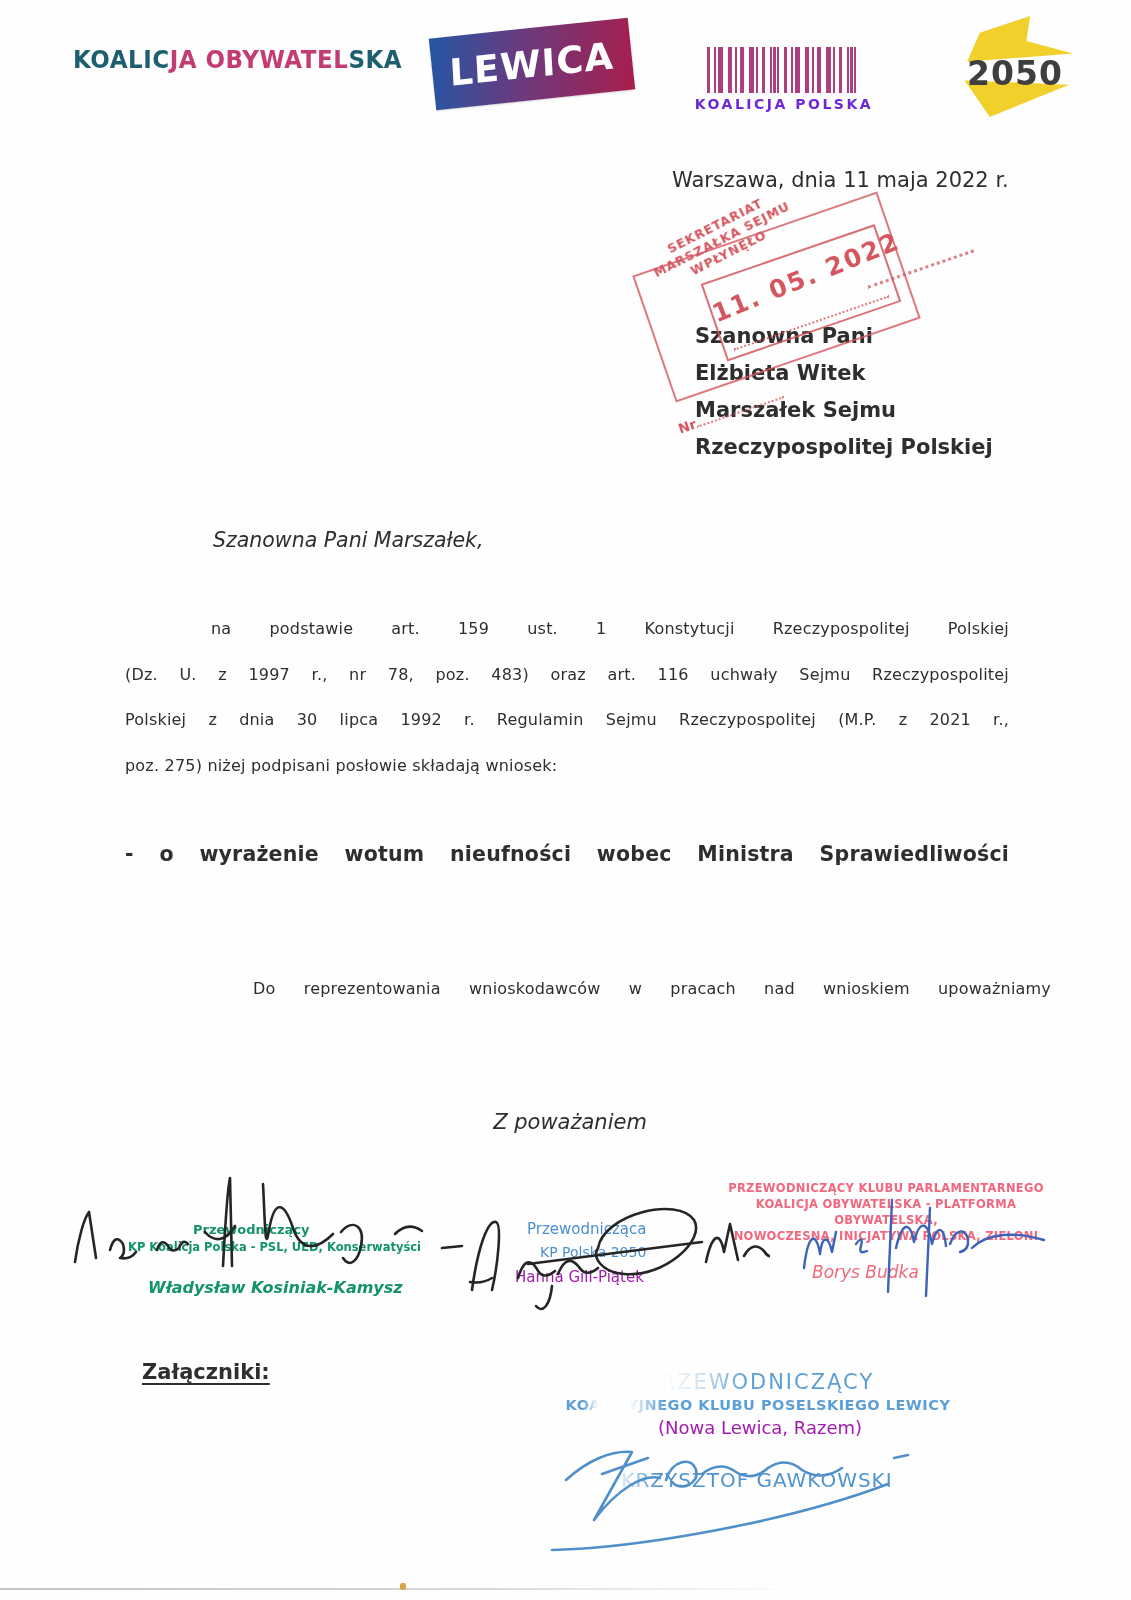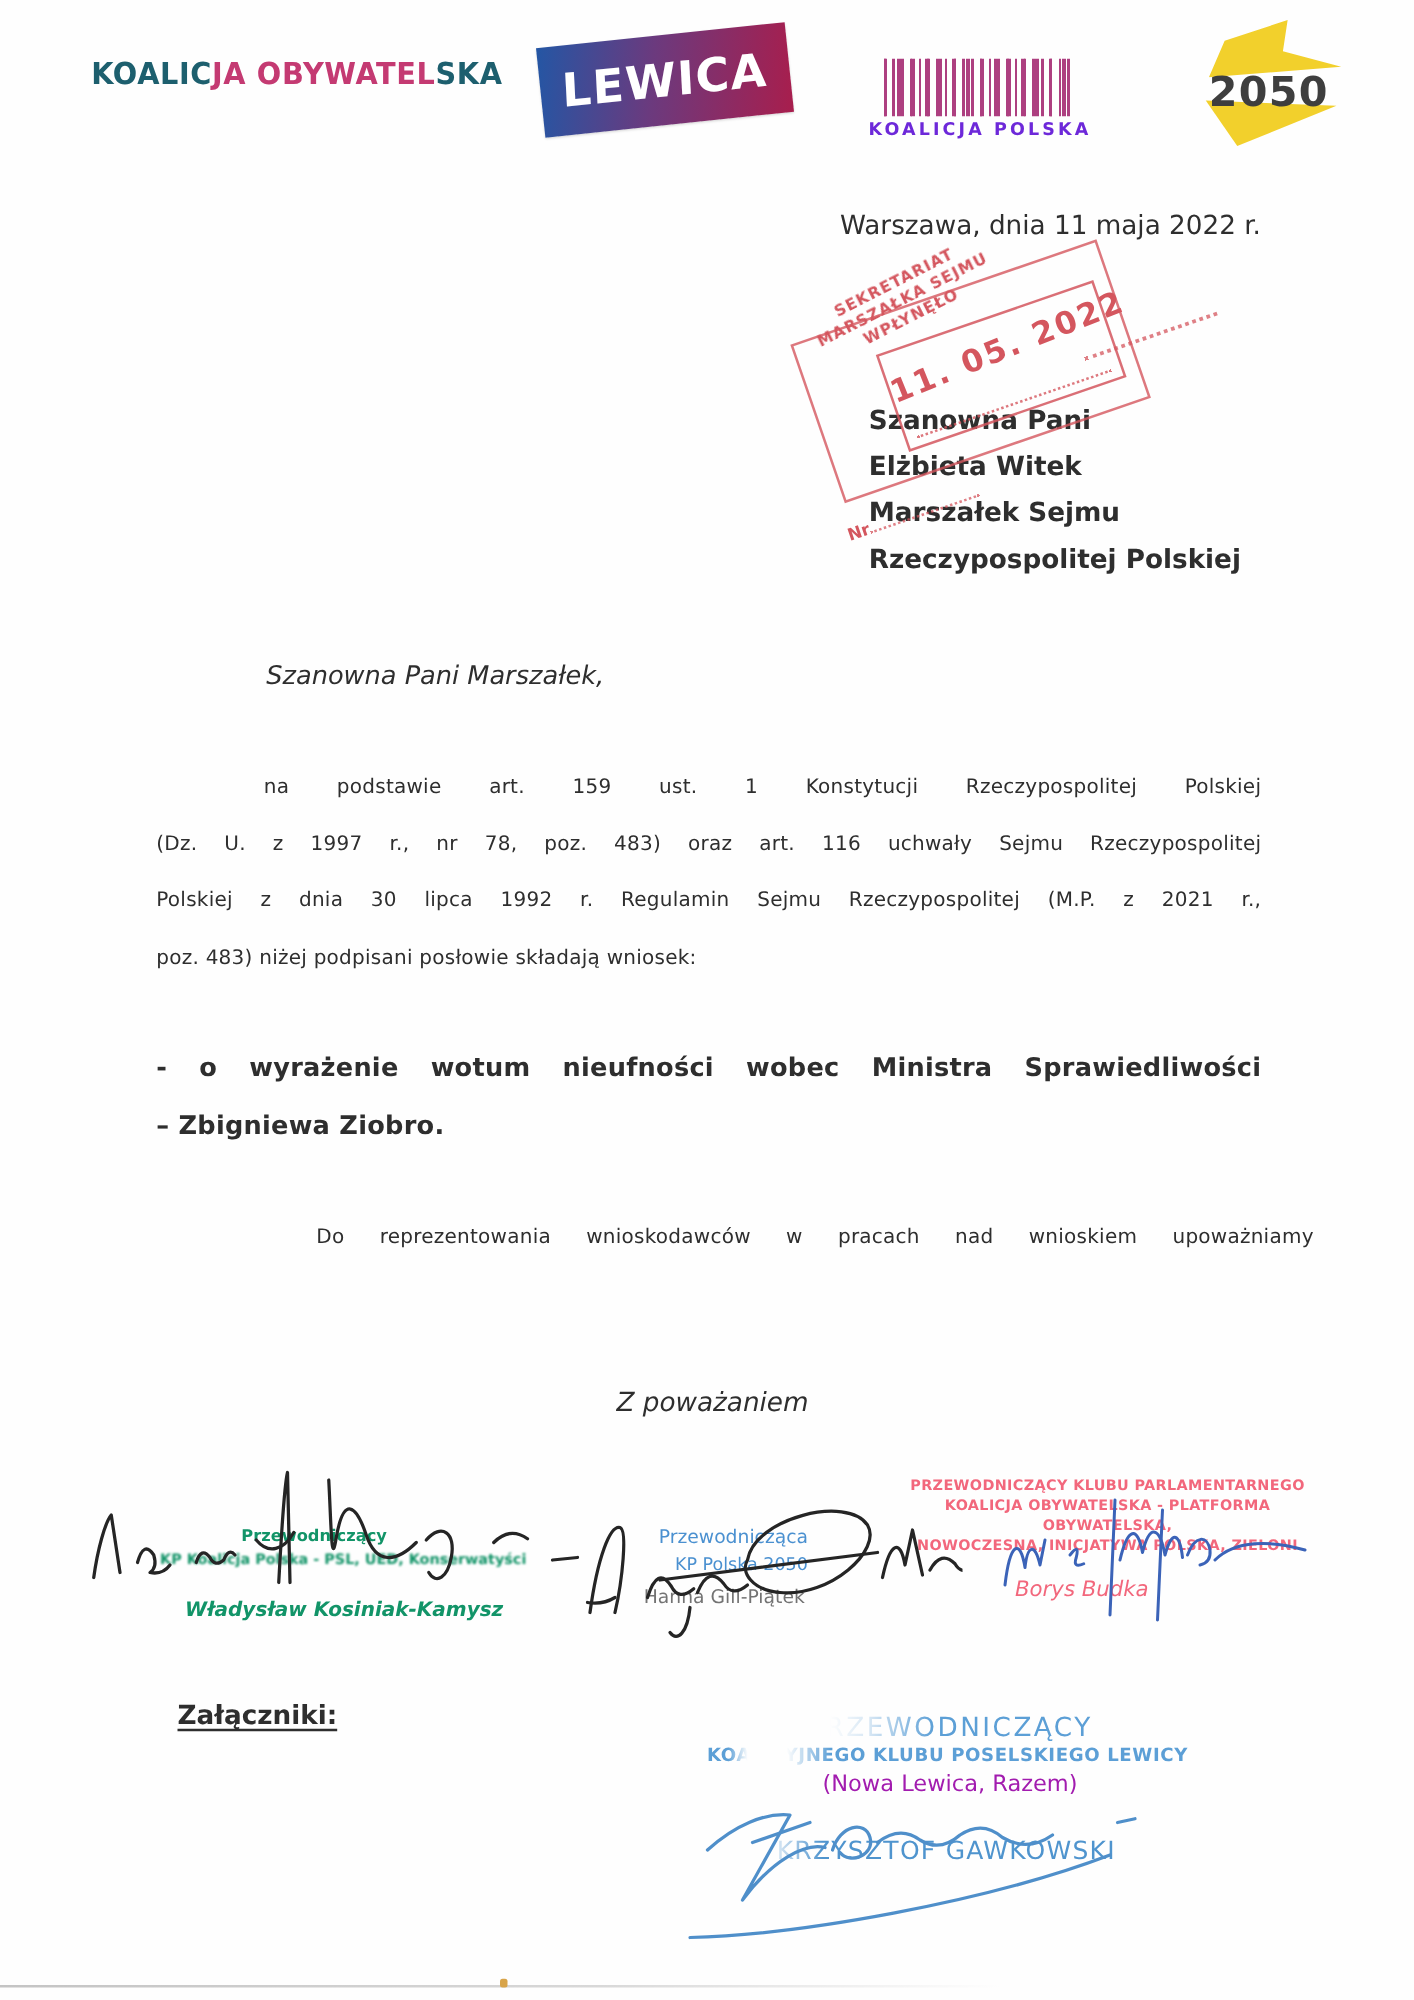--- a/index.html
+++ b/index.html
@@ -80,21 +80,21 @@
 
   
   .sig-svg{z-index:4;}
   .sig-svg path{fill:none;stroke-linecap:round;stroke-linejoin:round;}
   .green-title{left:193px;top:1222px;font-size:13px;font-weight:700;color:#129468;filter:blur(.3px);z-index:1;white-space:nowrap;}
   .green-sub{left:128px;top:1240px;font-size:11.5px;font-weight:700;color:#129468;filter:blur(.7px);z-index:1;white-space:nowrap;}
   .green-name{left:148px;top:1278px;font-size:16px;font-weight:700;font-style:italic;color:#129468;filter:blur(.3px);z-index:1;white-space:nowrap;}
 
   .blue-title{left:527px;top:1220px;font-size:15px;color:#4a90d0;filter:blur(.4px);z-index:1;white-space:nowrap;}
   .blue-sub{left:540px;top:1244px;font-size:14px;color:#4a90d0;filter:blur(.4px);z-index:1;white-space:nowrap;}
-  .blue-name{left:515px;top:1268px;font-size:15px;color:#737373;filter:blur(.3px);z-index:1;white-space:nowrap;}
+  .blue-name{left:515px;top:1268px;font-size:15px;color:#a21caf;filter:blur(.3px);z-index:1;white-space:nowrap;}
 
   .pink-lines{left:728px;top:1180px;width:316px;text-align:center;color:#f2677c;
     font-size:11.5px;font-weight:700;line-height:16px;letter-spacing:.3px;z-index:1;}
   .pink-name{left:812px;top:1262px;font-size:17px;font-style:italic;color:#f2677c;z-index:1;white-space:nowrap;}
 
   
   .attach-head{left:142px;top:1360px;font-size:21px;font-weight:700;}
   .attach-head span{text-decoration:underline;text-underline-offset:4px;text-decoration-thickness:2px;}
   .attach-list{left:175px;top:1392px;width:460px;font-size:19.5px;}
   .attach-list ol{margin:0;padding-left:36px;}
@@ -162,26 +162,25 @@
     <div>Marszałek Sejmu</div>
     <div>Rzeczypospolitej Polskiej</div>
   </div>
 
   <div class="abs salutation">Szanowna Pani Marszałek,</div>
 
   <div class="abs para p1">
     <div class="jline indent">na podstawie art. 159 ust. 1 Konstytucji Rzeczypospolitej Polskiej</div>
     <div class="jline">(Dz. U. z 1997 r., nr 78, poz. 483) oraz art. 116 uchwały Sejmu Rzeczypospolitej</div>
     <div class="jline">Polskiej z dnia 30 lipca 1992 r. Regulamin Sejmu Rzeczypospolitej (M.P. z 2021 r.,</div>
-    <div>poz. 483) niżej podpisani posłowie składają wniosek:</div>
+    <div>poz. 275) niżej podpisani posłowie składają wniosek:</div>
   </div>
 
   <div class="abs para motion">
     <div class="jline">- o wyrażenie wotum nieufności wobec Ministra Sprawiedliwości</div>
-    <div>– Zbigniewa Ziobro.</div>
   </div>
 
   <div class="abs para p2">
     <div class="jline indent">Do reprezentowania wnioskodawców w pracach nad wnioskiem upoważniamy</div>
   </div>
 
   <div class="abs closing">Z poważaniem</div>
 
   <div class="abs green-title">Przewodniczący</div>
   <div class="abs green-sub">KP Koalicja Polska - PSL, UED, Konserwatyści</div>

